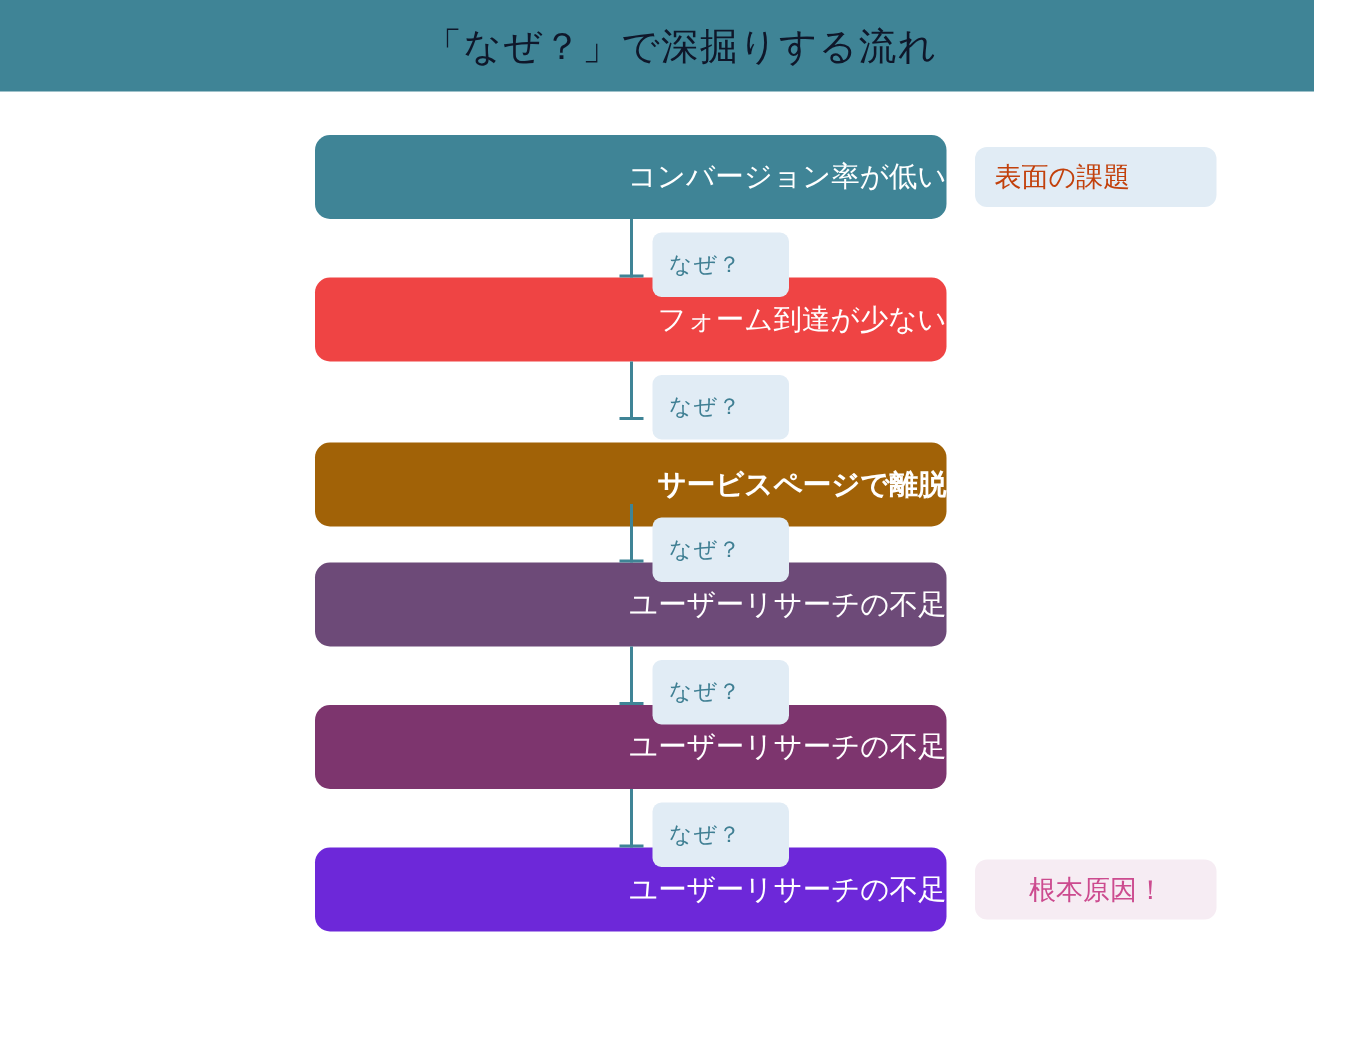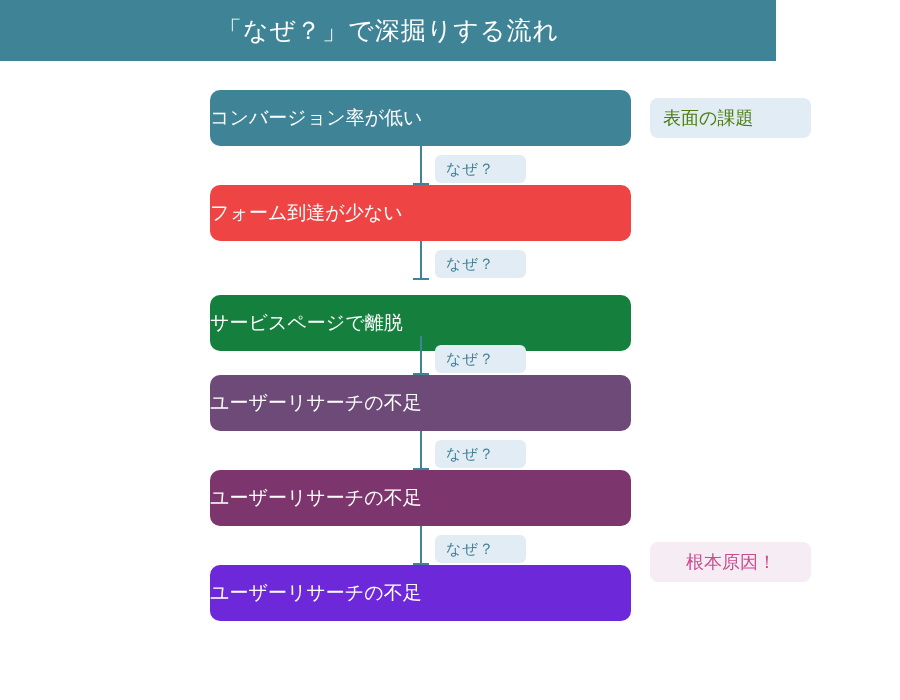--- a/index.html
+++ b/index.html
@@ -2,66 +2,66 @@
 <html><head>
   <meta charset="utf-8">
   <style>
     html, body { margin: 0; padding: 0; }
     body {
       width: 900px; height: 700px; position: relative; overflow: hidden;
       background: #ffffff;
       font-family: "DejaVu Sans", "Liberation Sans", sans-serif;
     }
     .header {
-      position: absolute; left: 0; top: 0; width: 776px; height: 61px;
+      position: absolute; left: 0; top: 0; width: 844px; height: 61px;
       background: #3f8496;
       display: flex; align-items: center; justify-content: center;
-      color: #ffffff; font-size: 25px; letter-spacing: 1px;
+      color: #0f172a; font-size: 25px; letter-spacing: 1px; padding-left: 32px;
     }
     .step {
       position: absolute; left: 210px; width: 421px; height: 56px;
       border-radius: 10px;
-      display: flex; align-items: center; justify-content: flex-start;
+      display: flex; align-items: center; justify-content: flex-end;
       color: #ffffff; font-size: 19px;
     }
     .connector {
       position: absolute; left: 420px; width: 2px; background: #3f8496;
     }
     .connector .tick {
       position: absolute; left: -7px; bottom: 0; width: 16px; height: 2px; background: #3f8496;
     }
     .why {
-      position: absolute; left: 435px; width: 91px; height: 28px;
+      position: absolute; left: 435px; width: 91px; height: 43px;
       background: #e1ecf5; border-radius: 6px;
       display: flex; align-items: center; padding-left: 11px; box-sizing: border-box;
       color: #3f7f93; font-size: 15px; letter-spacing: 1px;
     }
     .note {
       position: absolute; left: 650px; width: 161px; height: 40px;
       border-radius: 8px;
       display: flex; align-items: center; padding-left: 13px; box-sizing: border-box;
       font-size: 18px;
     }
-    .note.surface { background: #e1ecf5; color: #4d7c0f; }
+    .note.surface { background: #e1ecf5; color: #c2410c; }
     .note.root { background: #f6ecf3; color: #cc4b8f; }
   </style>
 </head>
 <body>
 
 <div class="header">
   <span>「なぜ？」で深掘りする流れ</span>
 </div>
 
 <div class="step" style="top:90px;background:#3f8496;">
   <span>コンバージョン率が低い</span>
 </div>
 <div class="step" style="top:185px;background:#ef4444;">
   <span>フォーム到達が少ない</span>
 </div>
-<div class="step" style="top:295px;background:#15803d;">
+<div class="step" style="top:295px;background:#a16207;font-weight:bold;">
   <span>サービスページで離脱</span>
 </div>
 <div class="step" style="top:375px;background:#6d4a78;">
   <span>ユーザーリサーチの不足</span>
 </div>
 <div class="step" style="top:470px;background:#7d356e;">
   <span>ユーザーリサーチの不足</span>
 </div>
 <div class="step" style="top:565px;background:#6d28d9;">
   <span>ユーザーリサーチの不足</span>
@@ -95,15 +95,15 @@
 <div class="why" style="top:440px;">
     <span>なぜ？</span>
   </div>
 <div class="why" style="top:535px;">
     <span>なぜ？</span>
   </div>
 
 <div class="note surface" style="top:98px;">
   <span>表面の課題</span>
 </div>
-<div class="note root" style="top:542px;padding-left:36px;">
+<div class="note root" style="top:573px;padding-left:36px;">
   <span>根本原因！</span>
 </div>
 
 </body></html>

